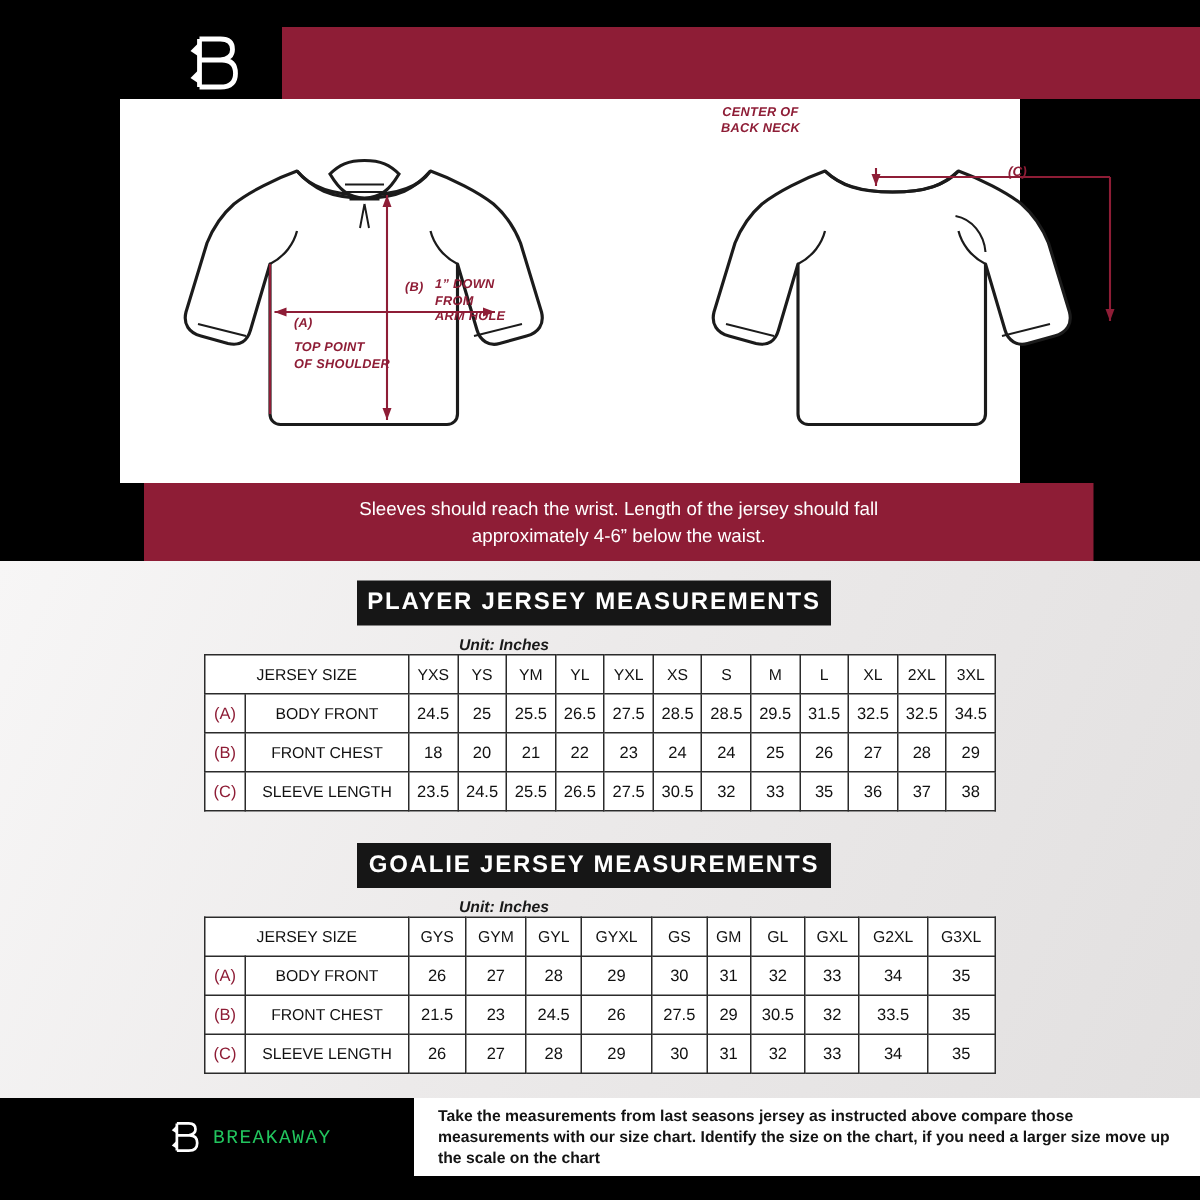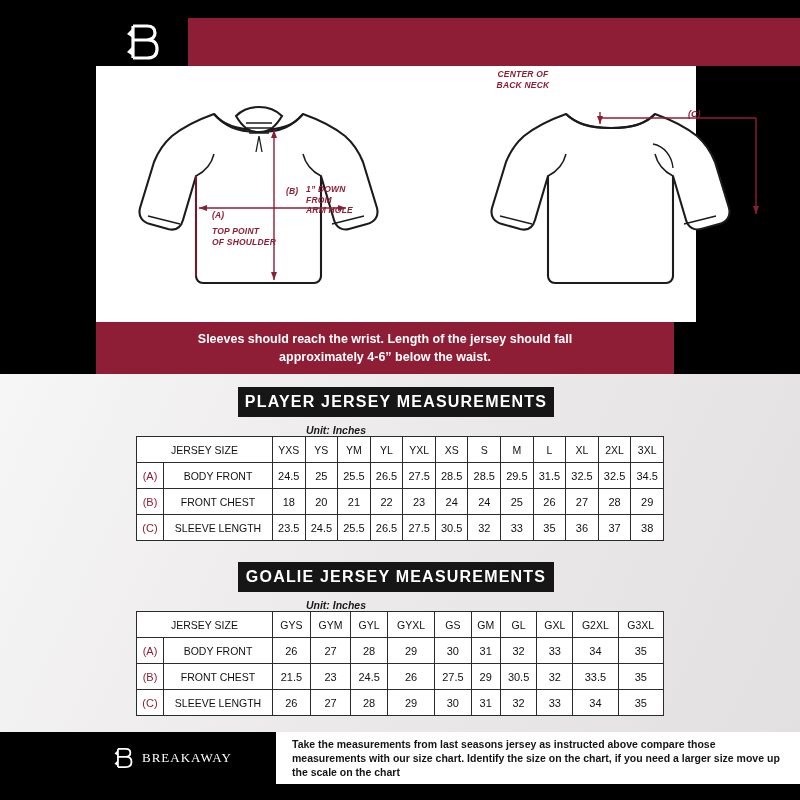--- a/index.html
+++ b/index.html
@@ -53,21 +53,21 @@
     left: 96px; top: 18px;
     width: 92px; height: 48px;
     background: #000000;
     display: flex;
     align-items: center;
     justify-content: center;
   }
   
   .diagram {
     position: absolute;
-    left: 96px; top: 66px;
+    left: 80px; top: 66px;
     width: 600px; height: 256px;
     background: #ffffff;
   }
   .diagram svg { display: block; }
 
   .anno {
     position: absolute;
     color: #8e1d36;
     font-size: 8.5px;
     font-weight: bold;
@@ -79,31 +79,30 @@
     position: absolute;
     color: #8e1d36;
     font-size: 9px;
     font-weight: bold;
     font-style: italic;
   }
   
   .notebar {
     position: absolute;
     left: 96px; top: 322px;
-    width: 578px; height: 52px;
+    width: 633px; height: 52px;
     background: #8e1d36;
     color: #ffffff;
     display: flex;
     flex-direction: column;
     align-items: center;
     justify-content: center;
     text-align: left;
     font-size: 12.5px;
     line-height: 1.45;
-    font-weight: bold;
   }
   
   .body-area {
     position: absolute;
     left: 0; top: 374px;
     width: 672px; height: 358px;
     background: #737373;
   }
   .body-area::before {
     content: "";
@@ -184,24 +183,24 @@
   .footer-brand {
     width: 180px;
     background: #000000;
     display: flex;
     align-items: center;
     gap: 6px;
     padding-left: 14px;
     box-sizing: border-box;
   }
   .footer-brand .bname {
-    color: #ffffff;
+    color: #22c55e;
     font-size: 13px;
     letter-spacing: 1px;
-    font-family: Liberation Serif, serif;
+    font-family: Liberation Mono, monospace;
   }
   .footer-text {
     flex: 1;
     display: flex;
     align-items: center;
     font-size: 10.5px;
     font-weight: bold;
     color: #141414;
     line-height: 1.35;
     padding: 0 10px 0 16px;

